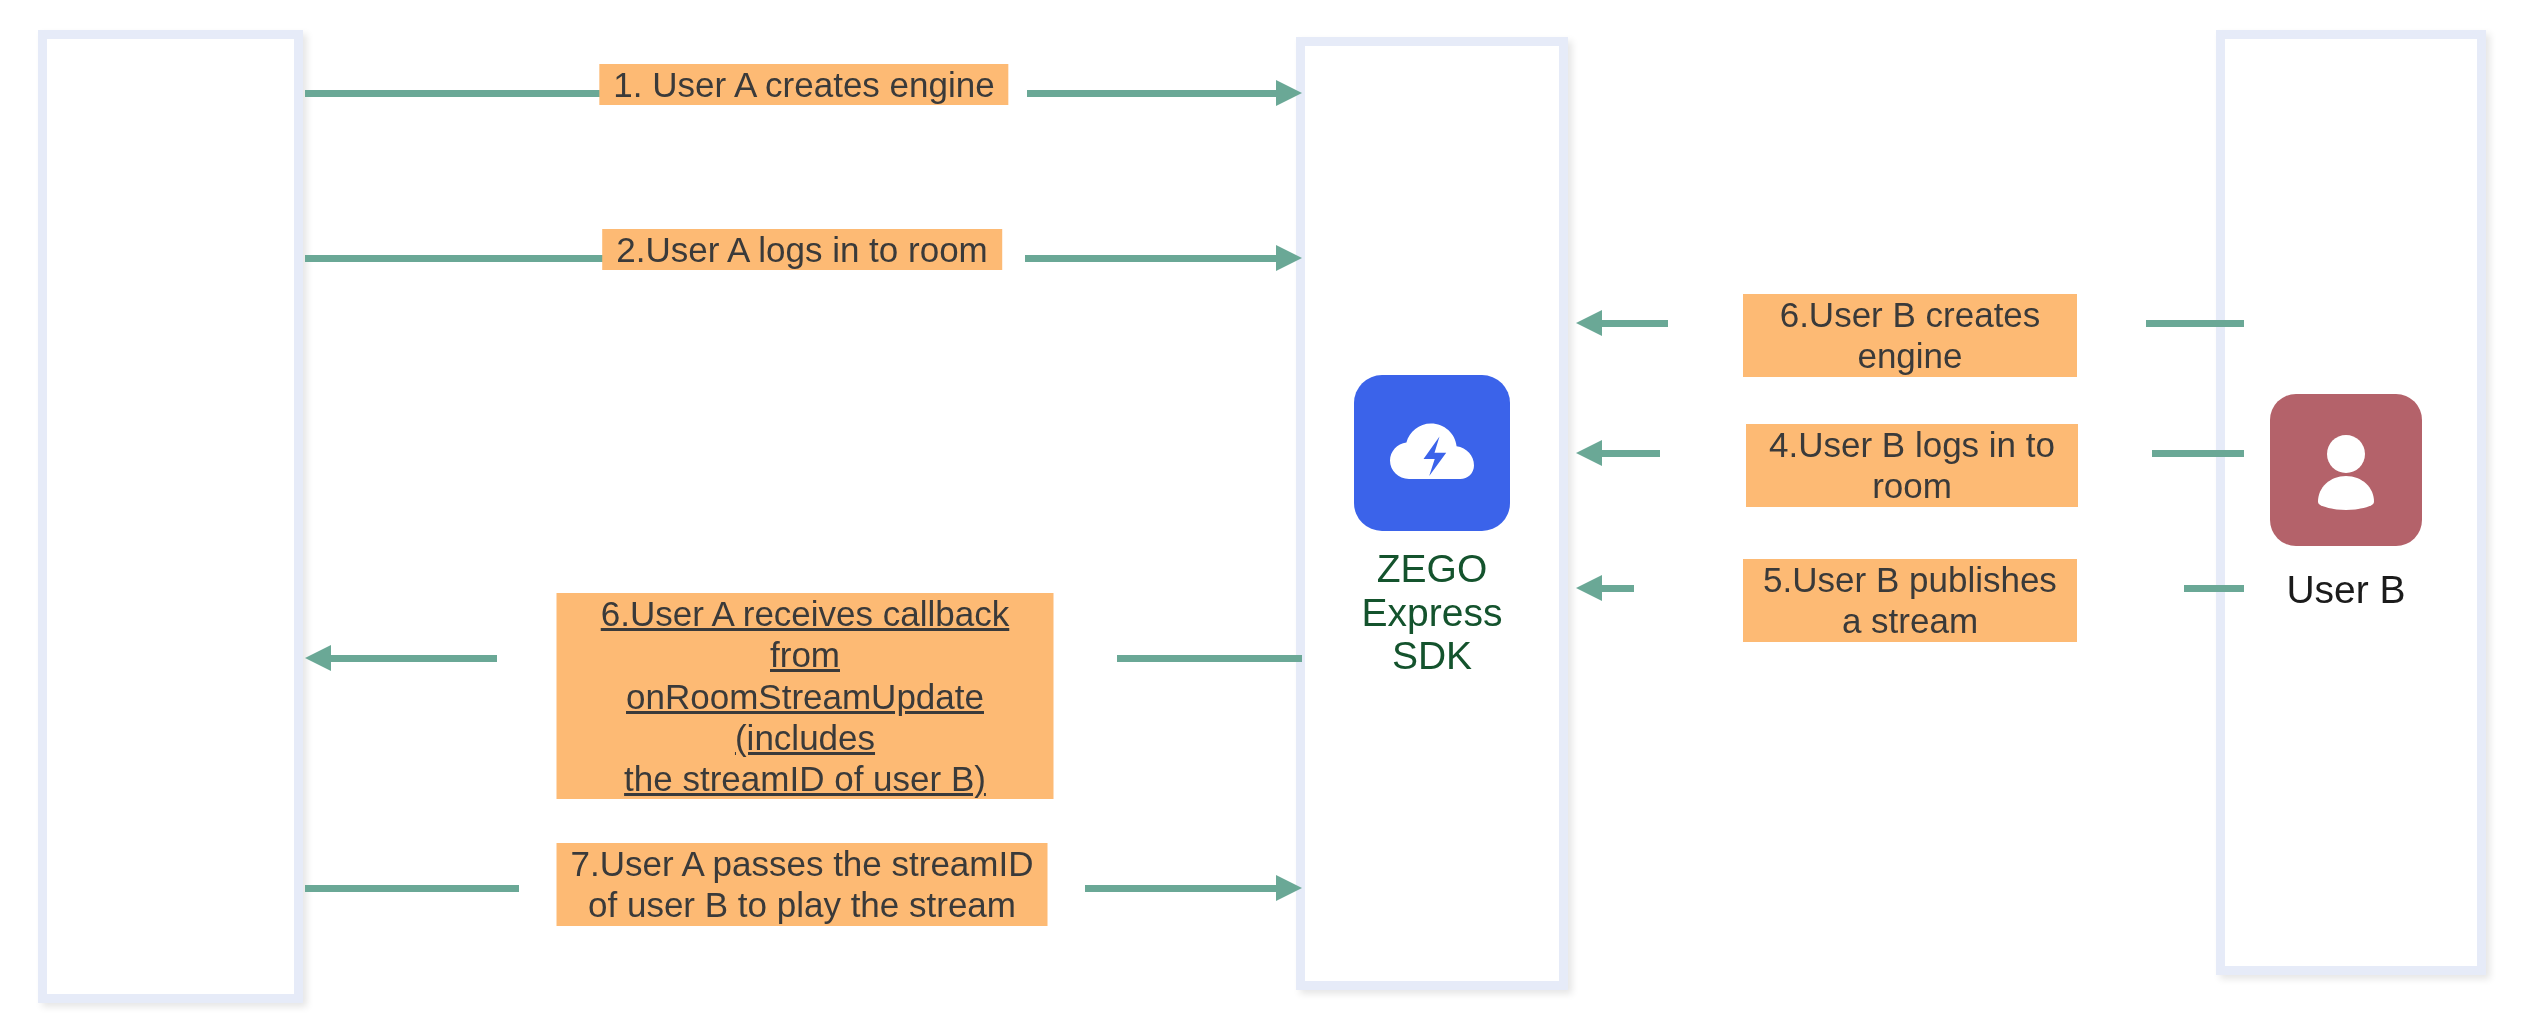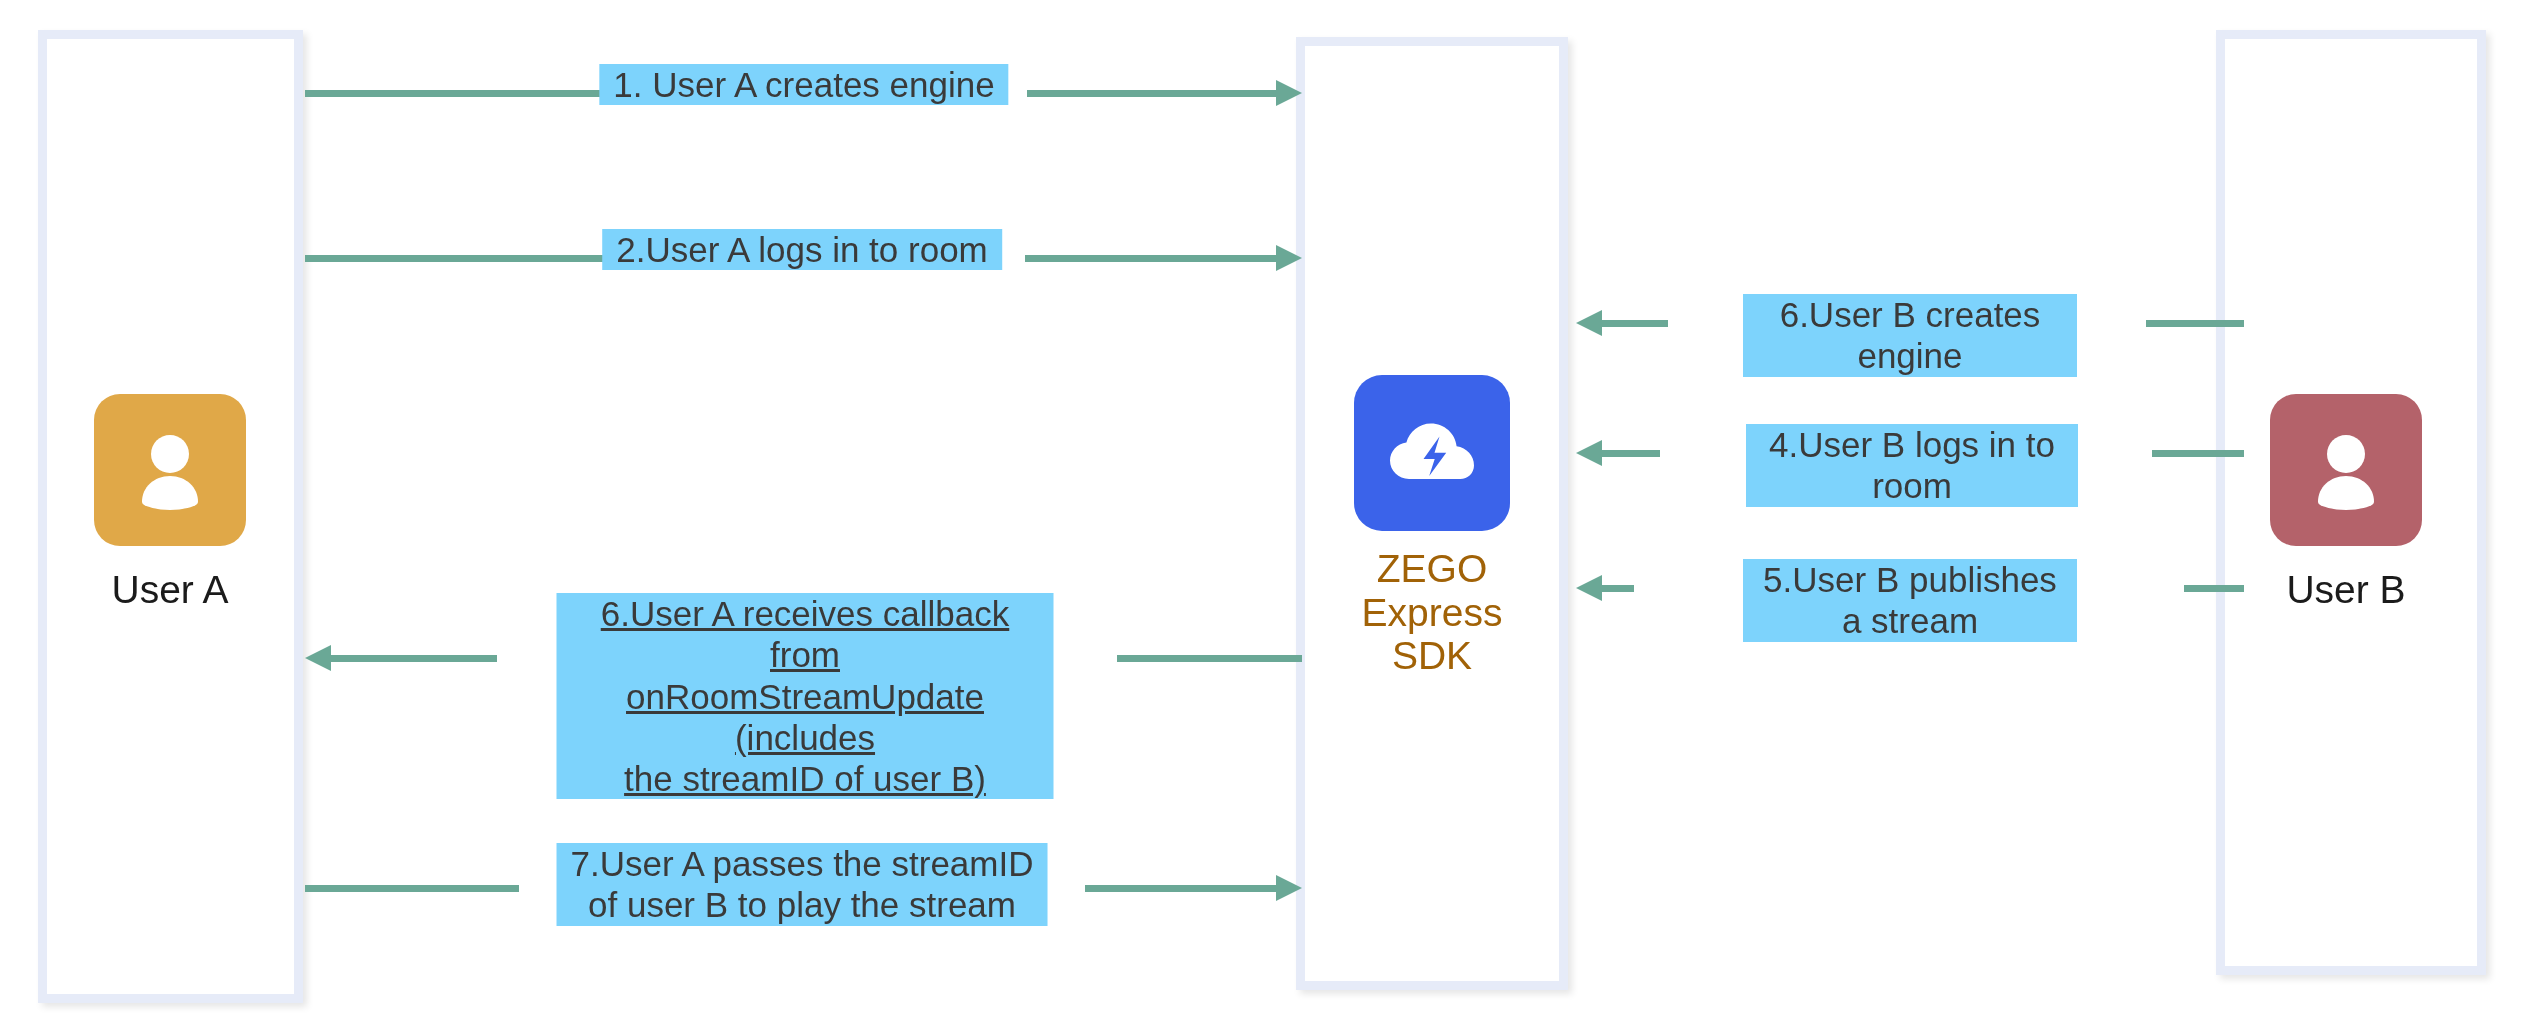--- a/index.html
+++ b/index.html
@@ -81,21 +81,21 @@
     border-radius: 28px;
     display: flex;
     align-items: center;
     justify-content: center;
   }
   .zego-logo svg { display: block; }
   .zego-label {
     margin-top: 16px;
     font-size: 39px;
     line-height: 1.12;
-    color: #a16207;
+    color: #14532d;
     text-align: center;
     white-space: pre-line;
   }
 
   
   .message {
     position: absolute;
     z-index: 4;
   }
 
@@ -125,47 +125,36 @@
   }
 
   .msg-label {
     position: absolute;
     font-size: 35px;
     color: #3a3a3a;
     line-height: 1.18;
     text-align: center;
     white-space: pre-line;
     transform: translateX(-50%);
-    background: #7dd3fc;
+    background: #fdba74;
     padding: 0 14px;
   }
   .msg-label.single { top: -26px; }
   .msg-label.m3     { top: -62px; }
   .msg-label.m2     { top: -62px; }
 </style>
 </head>
 <body>
 
 <div id="canvas">
 
   <div class="column" id="col-user-a"></div>
   <div class="column" id="col-zego"></div>
   <div class="column" id="col-user-b"></div>
 
-  <div class="participant" id="participant-a">
-    <div class="avatar" style="background:#e0a848;">
-      <span>
-        <svg width="96" height="96" viewBox="0 0 96 96" aria-hidden="true">
-          <circle cx="48" cy="32" r="19" fill="#ffffff"></circle>
-          <path d="M48 54c-16 0-28 11.5-28 25.5 0 1.8 1 3 2.6 3.8C28.5 86 37.4 88 48 88s19.5-2 25.4-4.7c1.6-.8 2.6-2 2.6-3.8C76 65.5 64 54 48 54z" fill="#ffffff"></path>
-        </svg>
-      </span>
-    </div>
-    <div class="participant-label">User A</div>
-  </div>
 
   <div id="node-zego">
     <div class="zego-logo" style="background:#3b63ea;">
       <span>
         <svg width="112" height="112" viewBox="0 0 112 112" aria-hidden="true">
           <path d="M33 82c-10.5 0-19-8.2-19-18.4 0-9.3 7.1-17 16.4-18.2C33.3 34.6 43.1 26.5 55 26.5c13.3 0 24.3 10 25.6 22.8C90.8 50.8 98 58.9 98 68.4 98 76 91.8 82 84.2 82H33z" fill="#ffffff"></path>
           <path d="M63.5 39.5 47.5 62h11.2l-5.5 17 17-23.2H58.5l5-16.3z" fill="#3b63ea"></path>
         </svg>
       </span>
     </div>

